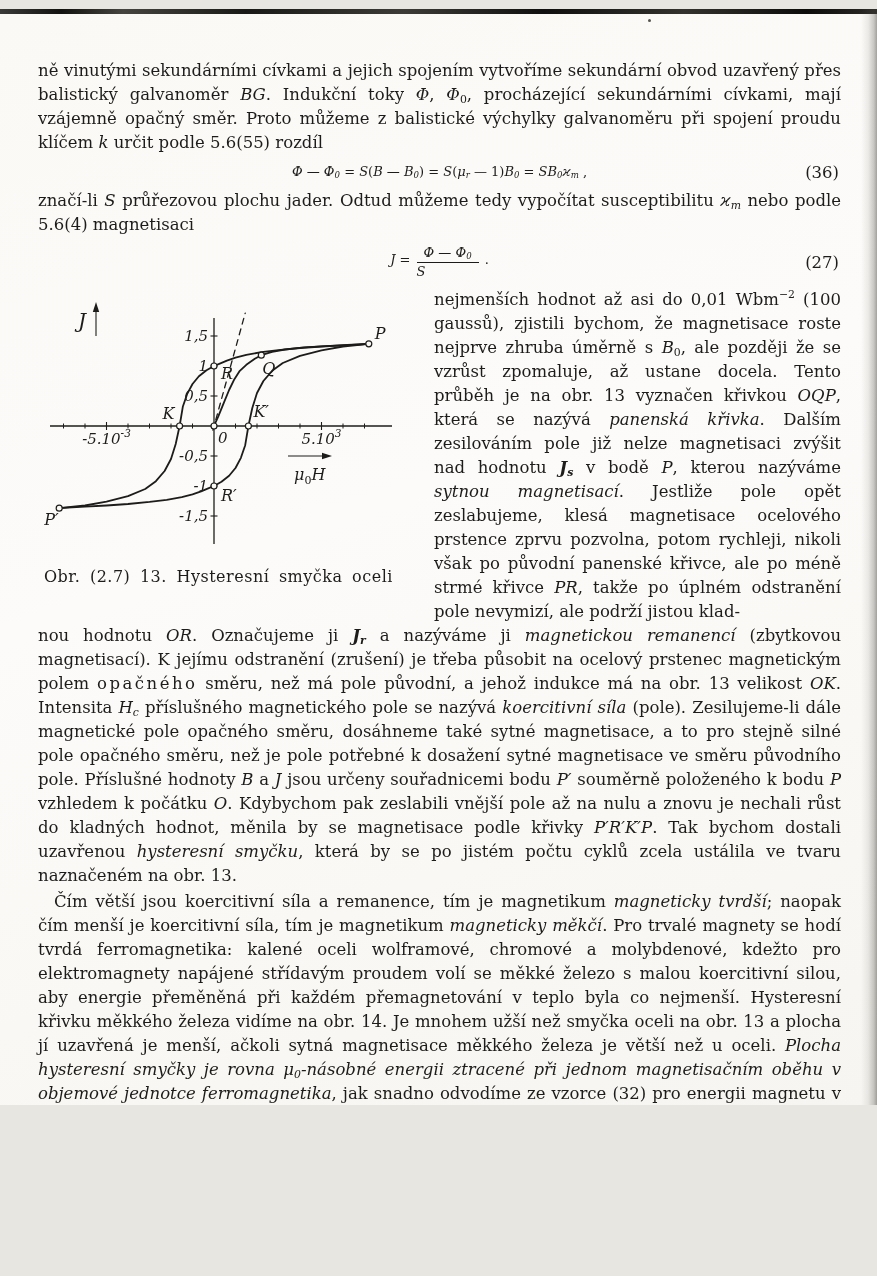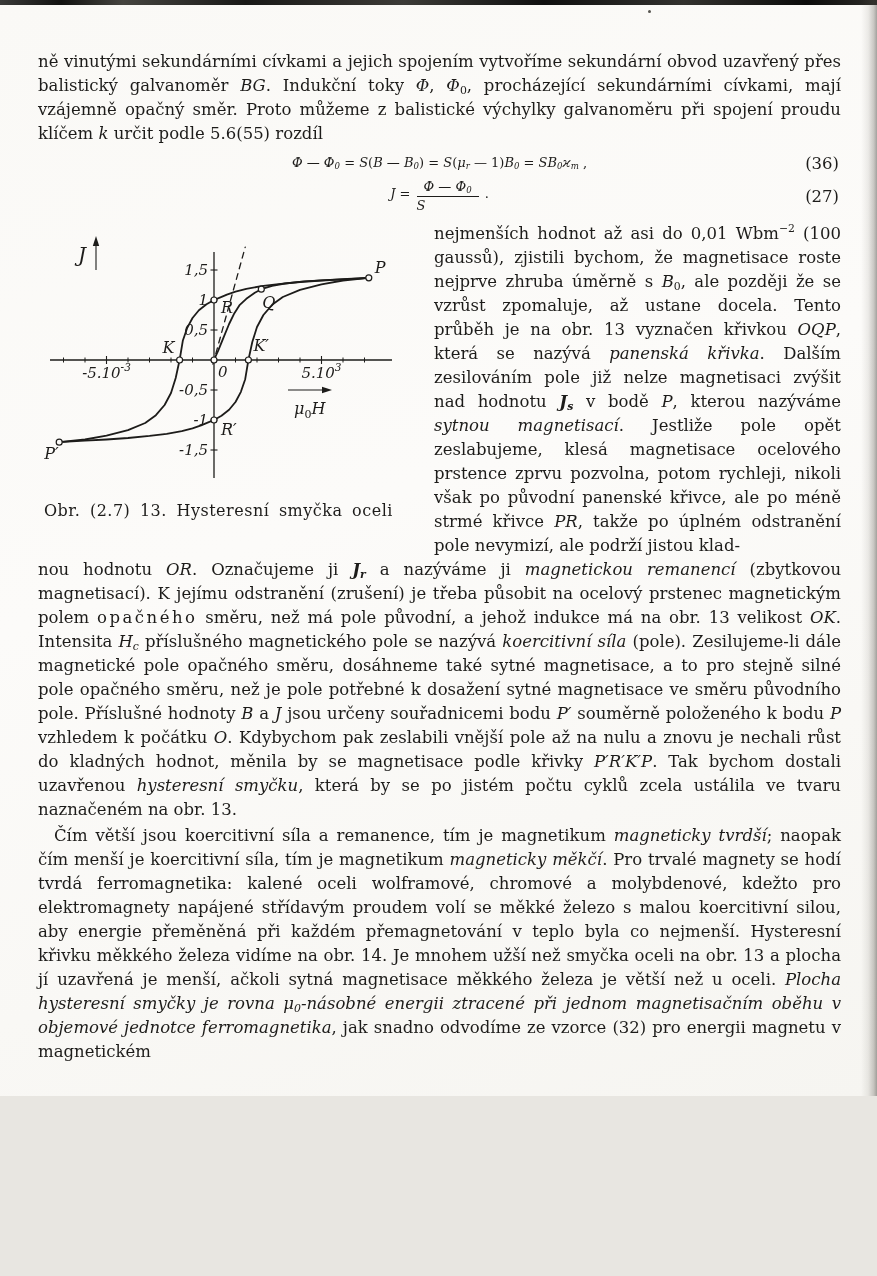--- a/index.html
+++ b/index.html
@@ -1,17 +1,17 @@
 <!DOCTYPE html>
 <html style="--ink: #1d1c1a; --paper: #fbfaf7;"><head>
 <meta charset="utf-8">
 <style>
   :root{ --ink:#1d1c1a; --paper:#fbfaf7; }
   html,body{margin:0;padding:0;background:#e8e6e1;}
-  .page{position:relative;width:877px;height:1096px;overflow:hidden;margin:0 auto;
+  .page{position:relative;width:877px;height:1096px;overflow:hidden;margin:9px auto;
         background:linear-gradient(160deg,#faf9f6 0%,#fcfbf9 45%,#f6f5f1 100%);
         color:var(--ink);font-family:"DejaVu Serif",serif;}
   .scan-top-edge{position:absolute;top:0;left:0;width:100%;height:5px;
         background:linear-gradient(90deg,#3a3a38 0%,#121210 7%,#45443f 14%,#191917 28%,#3c3b37 46%,#101010 62%,#33322e 78%,#0c0c0b 92%,#2c2b28 100%);}
   .scan-right-shadow{position:absolute;top:0;right:0;width:16px;height:100%;
         background:linear-gradient(to right,rgba(90,85,75,0) 0%,rgba(90,85,75,0.10) 45%,rgba(70,66,58,0.28) 80%,rgba(55,52,46,0.45) 100%);}
   .scan-dot{position:absolute;width:3px;height:3px;border-radius:50%;background:#56544f;}
   .scan-tick{position:absolute;width:2px;height:12px;background:#9a988f;}
   .content{position:absolute;left:38px;right:36px;top:50px;}
   p{margin:0;text-align:justify;font-size:16.5px;line-height:24px;}
@@ -44,20 +44,21 @@
 
   <div class="content">
 
     <p><span>ně vinutými sekundárními cívkami a jejich spojením vytvoříme sekundární obvod uzavřený přes balistický galvanoměr </span><span style="font-style: italic;">BG</span><span>. Indukční toky </span><span style="font-style: italic;">Φ</span><span>, </span><span style="font-style: italic;">Φ</span><sub>0</sub><span>, procházející sekundárními cívkami, mají vzájemně opačný směr. Proto můžeme z balistické výchylky galvanoměru při spojení proudu klíčem </span><span style="font-style: italic;">k</span><span> určit podle 5.6(55) rozdíl</span></p>
 
     <div class="eqrow">
       <span class="eq"><span style="font-style: italic;">Φ — Φ</span><sub style="font-style: italic;">0</sub><span> = </span><span style="font-style: italic;">S</span><span>(</span><span style="font-style: italic;">B — B</span><sub style="font-style: italic;">0</sub><span>) = </span><span style="font-style: italic;">S</span><span>(</span><span style="font-style: italic;">μ</span><sub style="font-style: italic;">r</sub><span> — 1)</span><span style="font-style: italic;">B</span><sub style="font-style: italic;">0</sub><span> = </span><span style="font-style: italic;">SB</span><sub style="font-style: italic;">0</sub><span style="font-style: italic;">ϰ</span><sub style="font-style: italic;">m</sub><span> ,</span></span>
       <span class="eqnum">(36)</span>
     </div>
 
+    <p><span>značí-li </span><span style="font-style: italic;">S</span><span> průřezovou plochu jader. Odtud můžeme tedy vypočítat susceptibilitu </span><span style="font-style: italic;">ϰ</span><sub style="font-style: italic;">m</sub><span> nebo podle 5.6(4) magnetisaci</span></p>
 
     <div class="eqrow">
       <span class="eq"><span><span style="font-style: italic;">J</span><span> = </span></span><span class="frac"><span class="num"><span style="font-style: italic;">Φ — Φ</span><sub style="font-style: italic;">0</sub></span><span class="den"><span style="font-style: italic;">S</span></span></span><span> .</span></span>
       <span class="eqnum">(27)</span>
     </div>
 
 
     <div class="fig-row">
       <div class="fig-col">
         <svg id="figsvg" width="382" height="268" viewBox="0 0 382 268">

